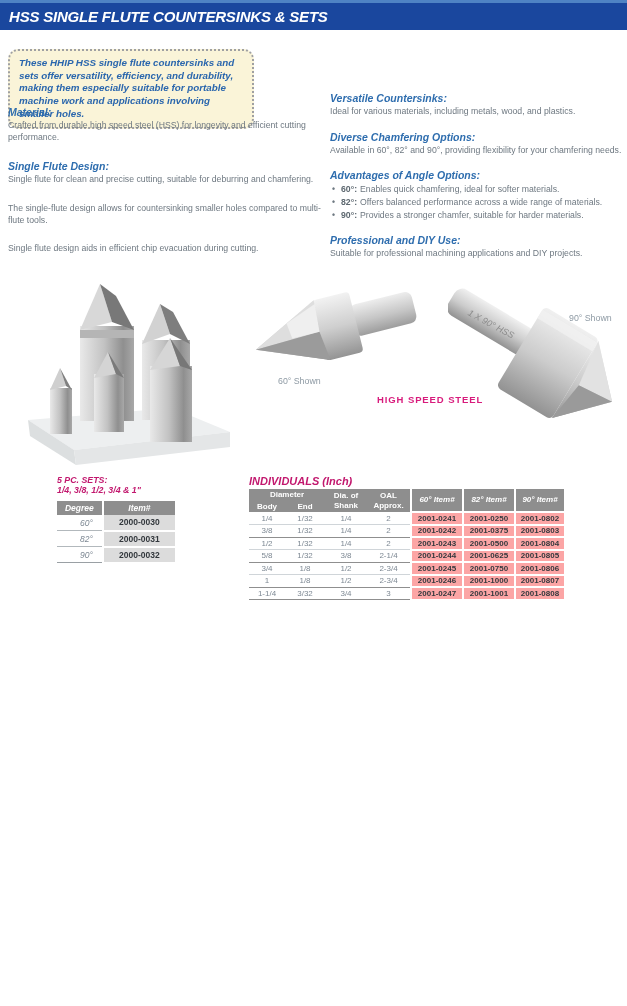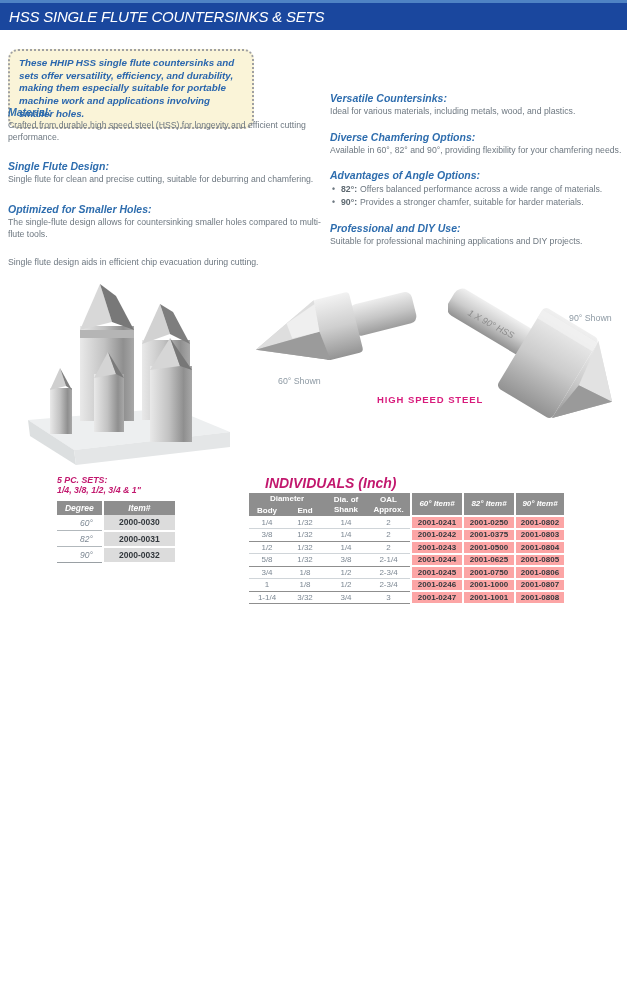--- a/index.html
+++ b/index.html
@@ -3,21 +3,21 @@
 <meta charset="utf-8">
 <style>
   * { margin:0; padding:0; box-sizing:border-box; }
   body { background:#ffffff; font-family:"Liberation Sans", sans-serif; }
   .page { position:relative; width:627px; height:1006px; background:#fff; overflow:hidden; }
 
   
   .topbar { position:absolute; left:0; top:0; width:627px; height:30px; }
   .topbar-stripe { height:3px; background:#4f83c4; }
   .topbar-main { height:27px; background:#1a479e; display:flex; align-items:center; }
-  .page-title { color:#fff; font-size:15px; font-weight:normal; font-style:italic;
+  .page-title { color:#fff; font-size:15px; font-weight:bold; font-style:italic;
                 padding-left:9px; letter-spacing:-0.2px; white-space:nowrap; }
 
   
   .intro { position:absolute; left:8px; top:49px; width:246px; min-height:60px;
            background:#faf4d8; border:2px dotted #9fa0a2; border-radius:10px;
            padding:6px 9px; }
   .intro p { color:#2a66ad; font-weight:bold; font-style:italic; font-size:9.8px; line-height:1.3; }
 
   
   .col { position:absolute; }
@@ -52,21 +52,21 @@
   .sets-table th.c-item { width:79px; border-left:2px solid #fff; }
   .sets-table td { height:16px; font-size:8.5px; text-align:center; }
   .sets-table td.deg { color:#7d8893; font-style:italic; text-align:right; padding-right:9px;
                        border-bottom:1px solid #b2b8bc; }
   .sets-table td.item { background:#dcdcdc; font-weight:bold; color:#33383d;
                         border-left:2px solid #fff; border-bottom:2px solid #fff; }
   .sets-table tr:last-child td.deg { border-bottom:1px solid #9aa0a4; }
 
   
   .ind-block { position:absolute; left:249px; top:475px; width:320px; }
-  .ind-title { color:#c2186e; font-weight:bold; font-style:italic; font-size:14px; margin-bottom:2px;margin-left:16px; }
+  .ind-title { color:#c2186e; font-weight:bold; font-style:italic; font-size:11px; margin-bottom:2px; }
   .ind-table { border-collapse:collapse; width:316px; table-layout:fixed; }
   .ind-table th { background:#8e8e8e; color:#fff; font-weight:bold; font-size:8px;
                   line-height:1.2; padding:1px 0; text-align:center; vertical-align:middle; }
   .ind-table th.h-item { border-left:2px solid #fff; border-right:2px solid #fff;font-style:italic; }
   .ind-table td { height:12.5px; font-size:8px; text-align:center; padding:0; }
   .ind-table td.v { color:#7d8893; border-bottom:1px solid #d0d5d9; }
   .ind-table tr.grp td.v { border-bottom:1px solid #8f8f8f; }
   .ind-table td.item { background:#fca5a5; font-weight:bold; color:#33383d;
                        border:2px solid #fff; }
 </style>
@@ -89,40 +89,40 @@
   <div class="col col-left">
     <div class="feature">
       <div class="f-h">Material:</div>
       <div class="f-b">Crafted from durable high speed steel (HSS) for longevity and efficient cutting performance.</div>
     </div>
     <div class="feature">
       <div class="f-h">Single Flute Design:</div>
       <div class="f-b">Single flute for clean and precise cutting, suitable for deburring and chamfering.</div>
     </div>
     <div class="feature">
-      <div class="f-h">Optimized for Smaller Holes:</div>
       <div class="f-b">The single-flute design allows for countersinking smaller holes compared to multi-flute tools.</div>
     </div>
     <div class="feature">
       <div class="f-b">Single flute design aids in efficient chip evacuation during cutting.</div>
     </div>
   </div>
 
   <div class="col col-right">
     <div class="feature">
       <div class="f-h">Versatile Countersinks:</div>
       <div class="f-b">Ideal for various materials, including metals, wood, and plastics.</div>
     </div>
     <div class="feature">
       <div class="f-h">Diverse Chamfering Options:</div>
       <div class="f-b">Available in 60°, 82° and 90°, providing flexibility for your chamfering needs.</div>
     </div>
     <div class="feature">
       <div class="f-h">Advantages of Angle Options:</div>
       <ul class="f-bullets">
+        <li><span class="b-label">60°:</span><span>Enables quick chamfering, ideal for softer materials.</span></li>
         <li><span class="b-label">82°:</span><span>Offers balanced performance across a wide range of materials.</span></li>
         <li><span class="b-label">90°:</span><span>Provides a stronger chamfer, suitable for harder materials.</span></li>
       </ul>
     </div>
     <div class="feature">
       <div class="f-h">Professional and DIY Use:</div>
       <div class="f-b">Suitable for professional machining applications and DIY projects.</div>
     </div>
   </div>
 

